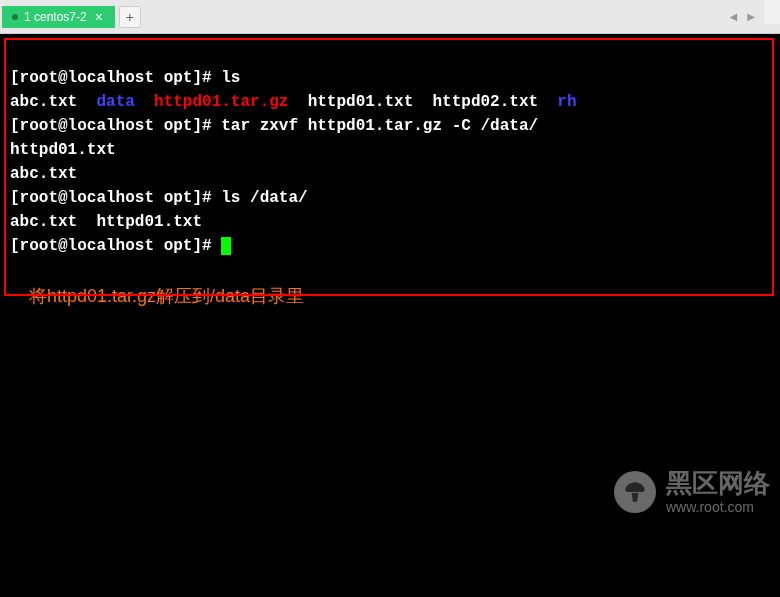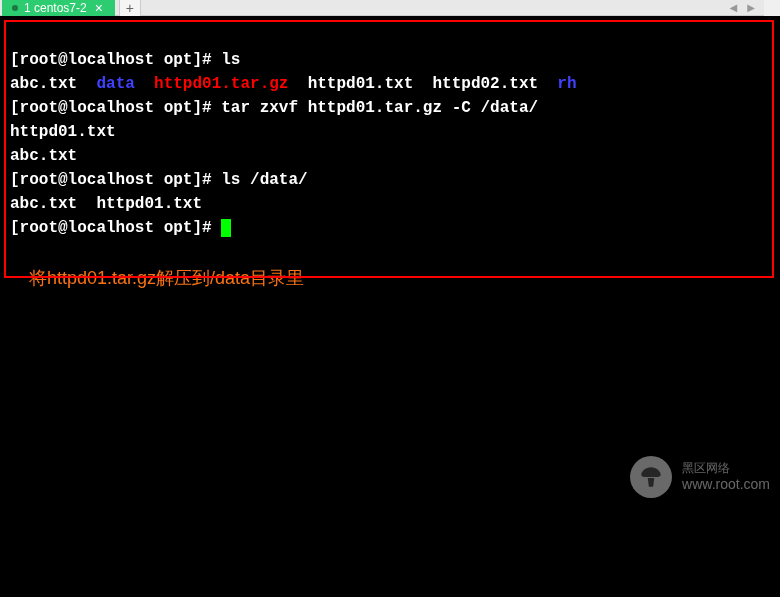--- a/index.html
+++ b/index.html
@@ -6,21 +6,21 @@
     body {
       width: 780px;
       height: 597px;
       background: #000;
       font-family: "Courier New", monospace;
       font-size: 16px;
       overflow: hidden;
       position: relative;
     }
     .tabbar {
-      height: 16px;
+      height: 34px;
       background: #e8e8e8;
       display: flex;
       align-items: center;
       border-bottom: 1px solid #ccc;
       font-family: Arial, sans-serif;
       font-size: 12px;
     }
     .tab {
       background: #2ecc71;
       color: #fff;
@@ -137,21 +137,21 @@
       justify-content: center;
     }
     .wm-logo svg { width: 26px; height: 26px; }
     .wm-text {
       display: flex;
       flex-direction: column;
       font-family: "Microsoft YaHei", Arial, sans-serif;
       color: #e0e0e0;
       line-height: 1.2;
     }
-    .wm-cn { font-size: 12px; font-weight: normal; }
+    .wm-cn { font-size: 26px; font-weight: bold; }
     .wm-url { font-size: 14px; }
     .scrollbar {
       position: absolute;
       right: 0;
       top: 0;
       width: 16px;
       height: 24px;
       background: #f0f0f0;
     }
   </style>

